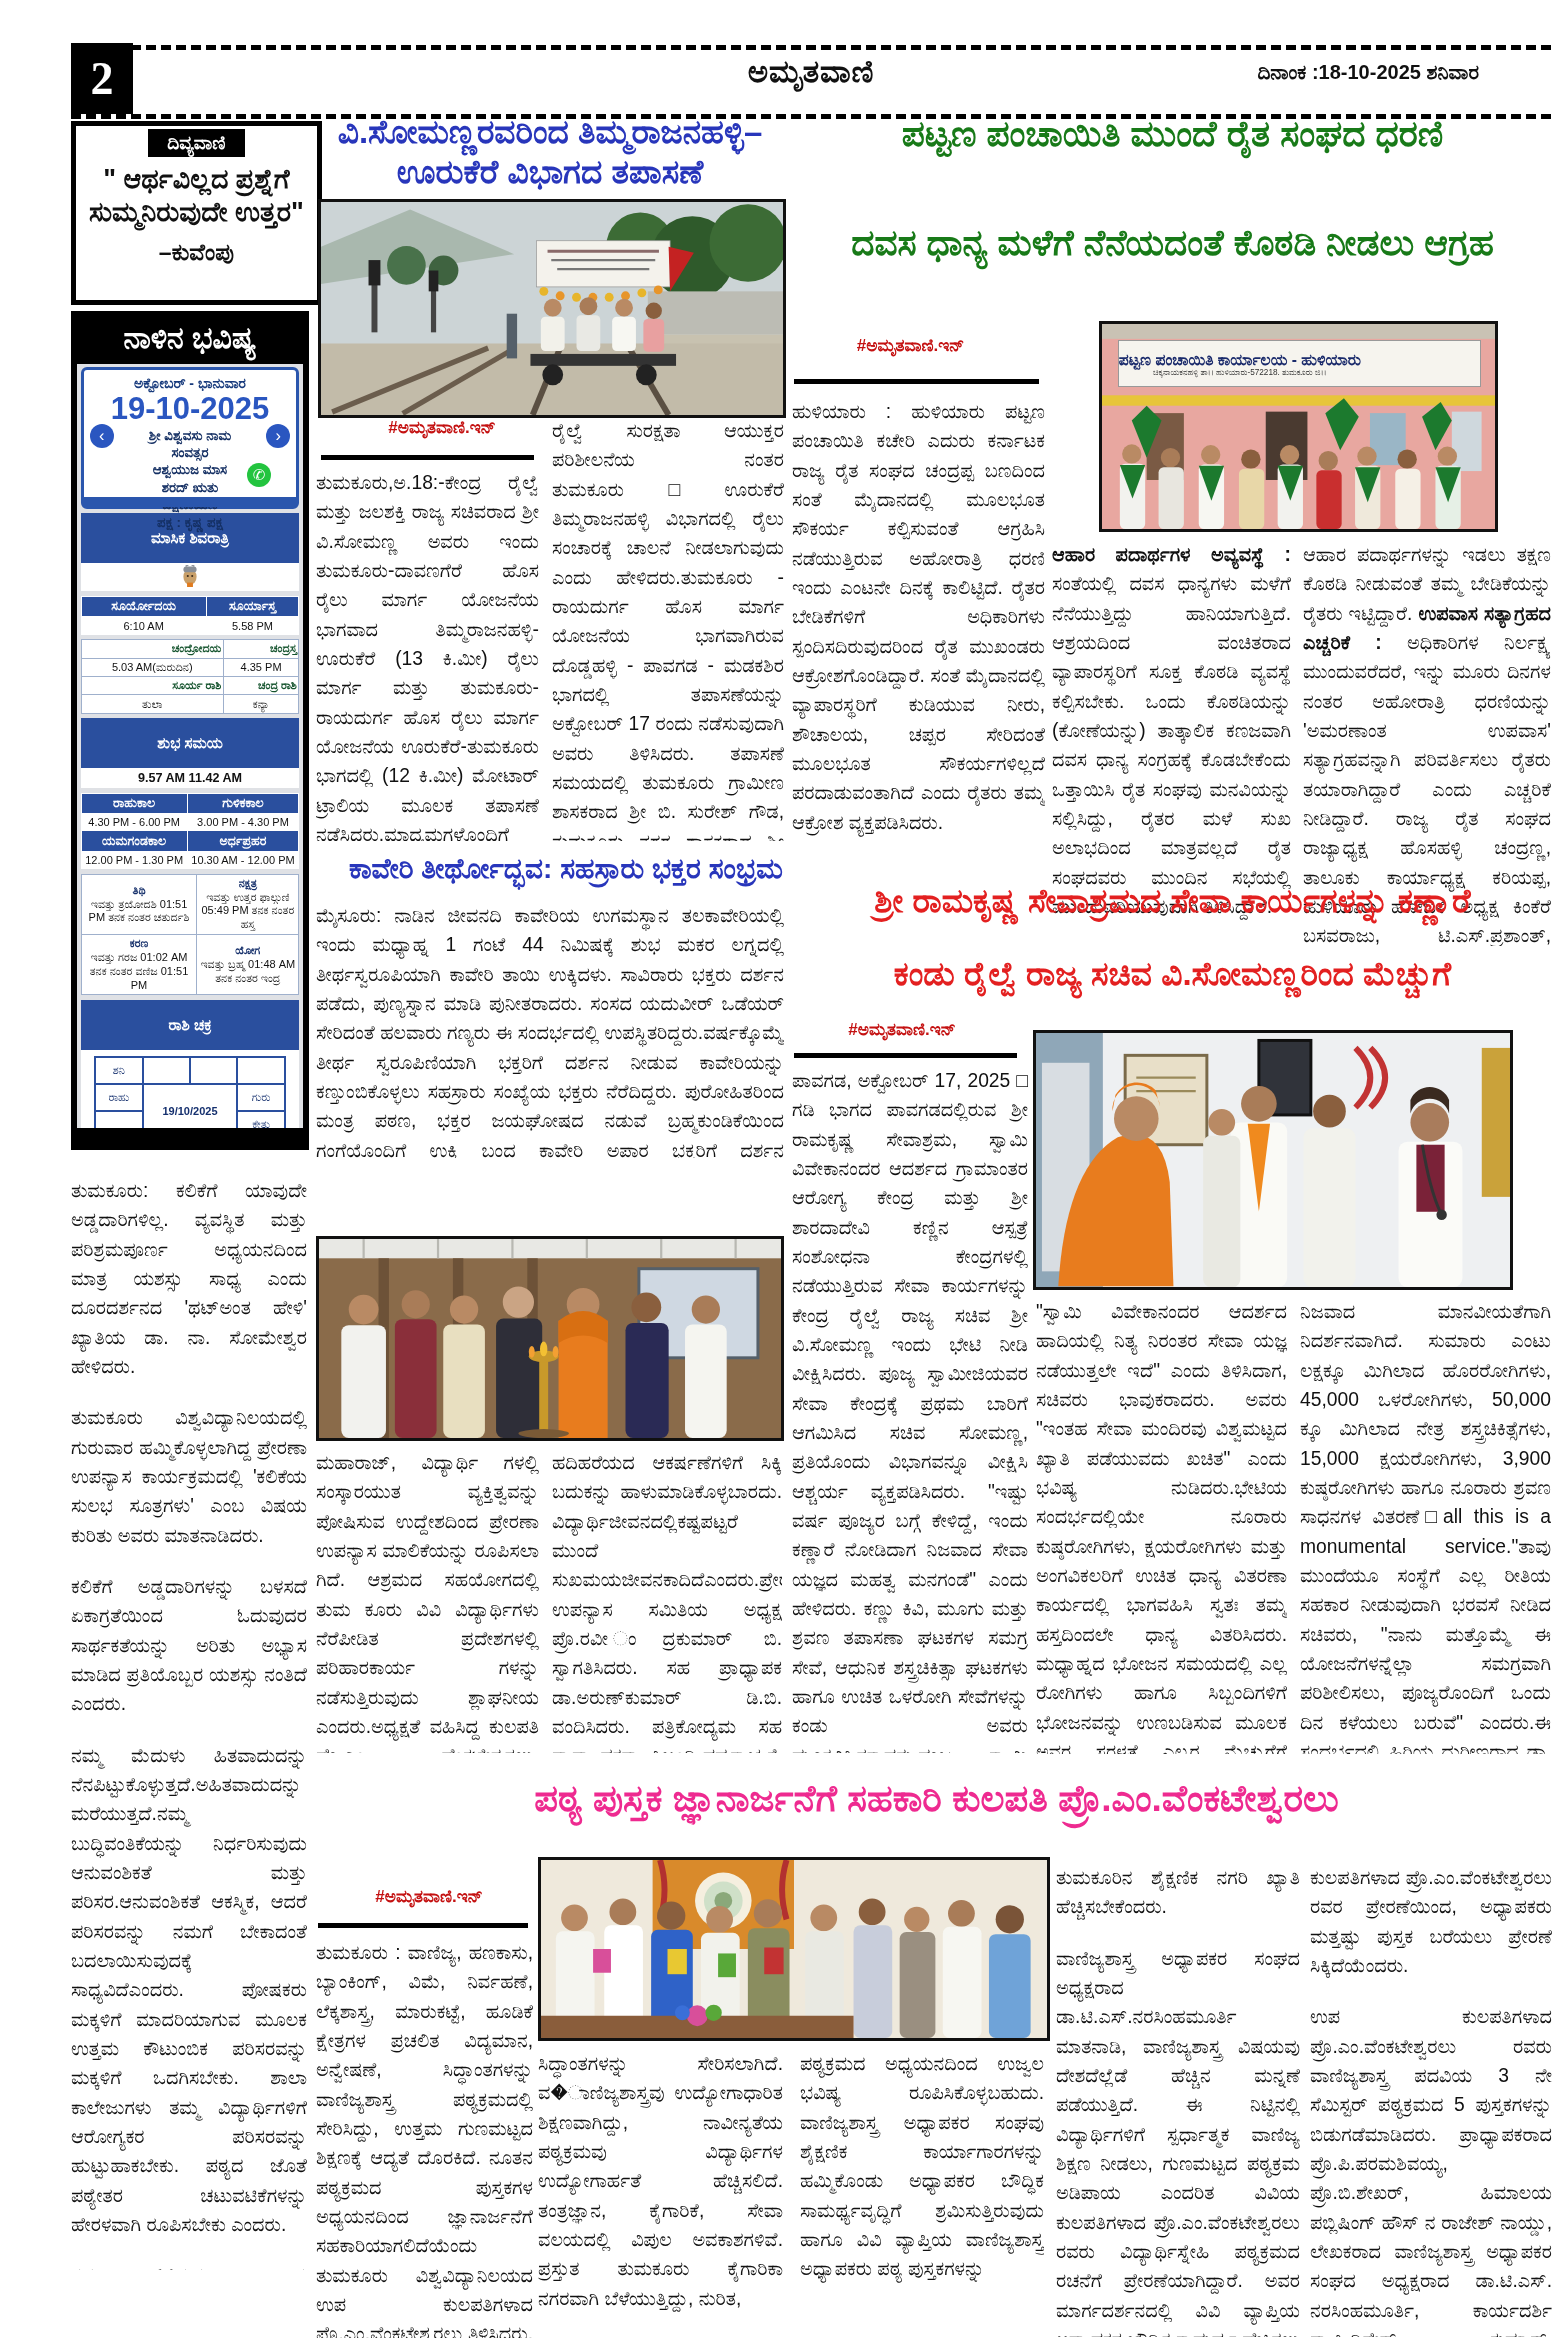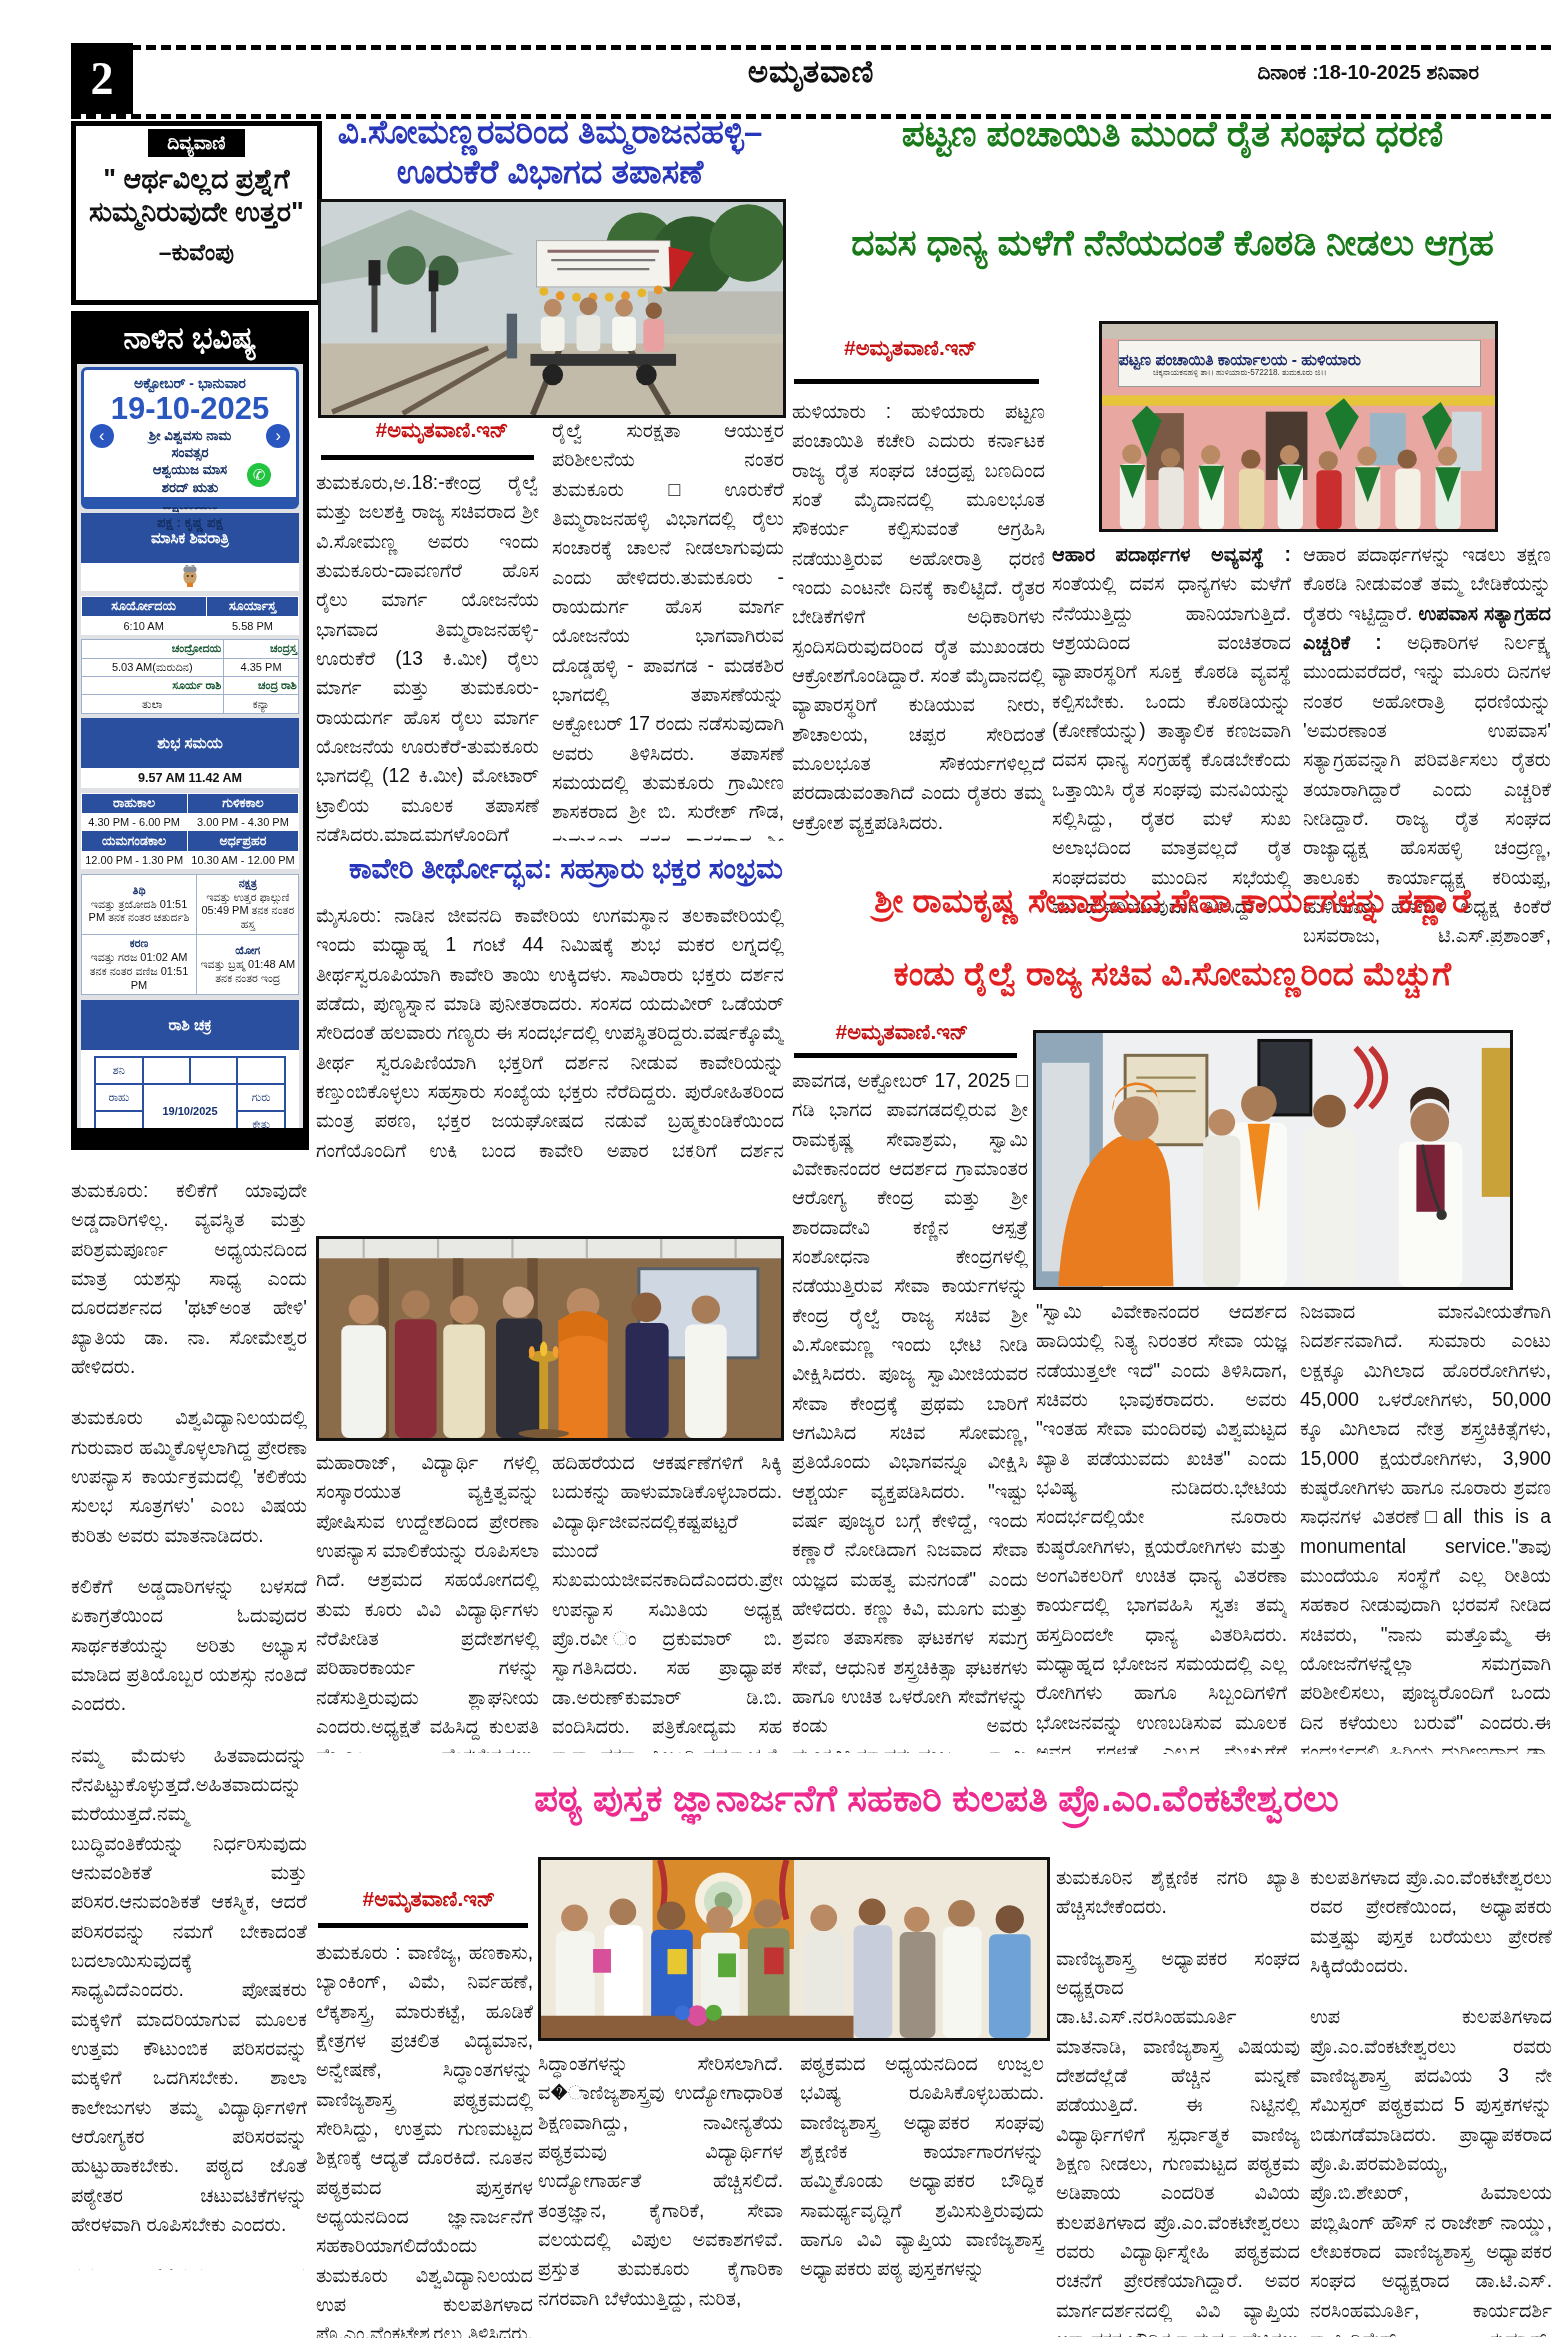--- a/index.html
+++ b/index.html
@@ -44,21 +44,21 @@
   .chakra{background:#fff;padding:6px 13.4px;}
   .chakra-grid{display:grid;grid-template-columns:repeat(4,1fr);grid-template-rows:repeat(4,27px);
                border:1.5px solid #2a4f9e;}
   .chakra-grid div{border:0.7px solid #2a4f9e;font-size:11px;color:#15306e;display:flex;align-items:center;justify-content:center;text-align:right;line-height:1.1;}
   .ch-center{grid-column:2/4;grid-row:2/4;font-size:12.6px;font-weight:bold;}
   
   .headline-blue{color:#2836bb;font-weight:bold;text-align:center;line-height:1.2;}
   .headline-green{color:#187a18;font-weight:bold;text-align:center;line-height:1.15;}
   .headline-red{color:#e32020;font-weight:bold;text-align:center;line-height:1.15;}
   .headline-pink{color:#ee2a90;font-weight:bold;text-align:center;line-height:1.15;}
-  .tag{color:#c41111;font-size:21px;font-weight:bold;text-align:center;}
+  .tag{color:#c41111;font-size:17px;font-weight:bold;text-align:center;}
   .rule{background:#000;height:4.5px;}
   .body-col{font-size:19.3px;line-height:1.52;text-align:justify;overflow:hidden;}
   .body-col p{margin:0 0 22px 0;}
   .lead{font-weight:bold;}
   .photo{border:3px solid #111;overflow:hidden;background:#ccc;}
   .photo svg{display:block;width:100%;height:100%;}
   .sign-overlay{position:absolute;left:4%;top:8%;width:92%;height:22%;background:#f6f4ee;
                 display:flex;align-items:center;justify-content:flex-start;text-align:center;
                 font-size:15.6px;font-weight:bold;color:#1a2a6b;line-height:1.1;border:0.7px solid #999;}
 </style>

